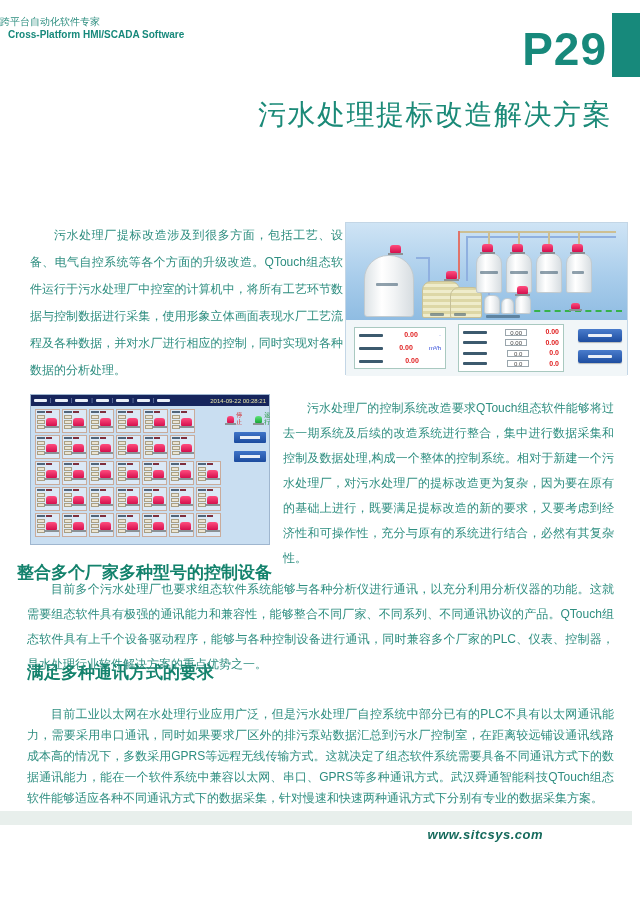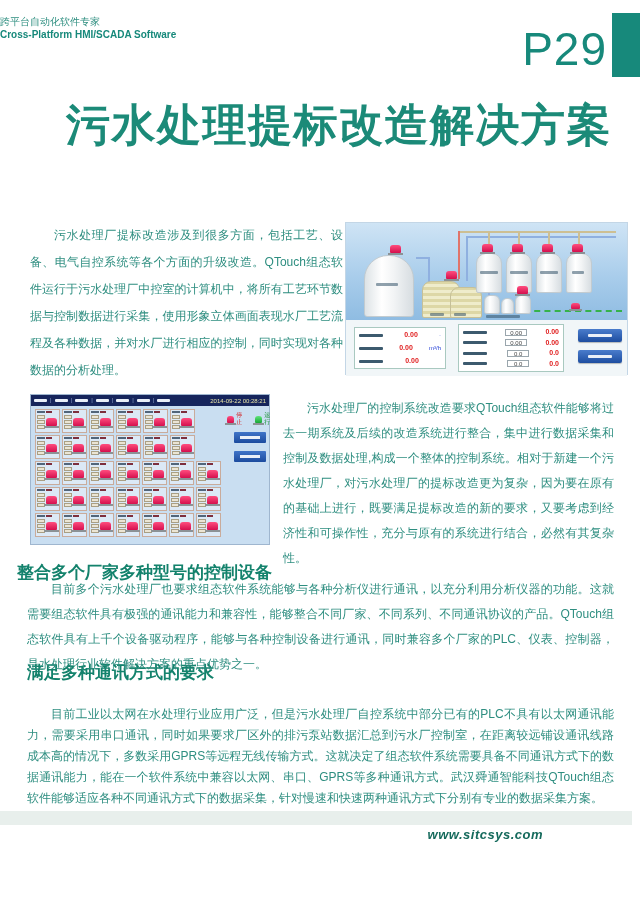--- a/index.html
+++ b/index.html
@@ -2,25 +2,25 @@
 <html><head>
 <meta charset="utf-8">
 <style>
   html,body{margin:0;padding:0;background:#ffffff;}
   .page{position:relative;width:640px;height:901px;background:#ffffff;overflow:hidden;
         font-family:"Liberation Sans","DejaVu Sans",sans-serif;}
   .abs{position:absolute;}
 
   
   .taglines{top:15px;left:0;right:36px;color:#2f8f80;font-size:10px;line-height:13px;}
-  .taglines .en{font-weight:bold;color:#17897b;}
-  .page-no{top:26px;right:33px;font-size:46px;font-weight:400;color:#17897b;line-height:1;letter-spacing:1px;}
+  .taglines .en{font-weight:bold;color:#17897b;padding-left:8px;}
+  .page-no{top:26px;right:33px;font-size:46px;font-weight:700;color:#17897b;line-height:1;letter-spacing:1px;}
   .teal-block{top:13px;right:0;width:28px;height:64px;background:#17897b;}
 
-  .doc-title{top:96px;right:28px;font-size:44px;font-weight:bold;color:#1b8a78;letter-spacing:1.5px;white-space:nowrap;}
+  .doc-title{top:96px;right:28px;font-size:28px;font-weight:normal;color:#1b8a78;letter-spacing:1.5px;white-space:nowrap;}
   .doc-subtitle{top:135px;left:108px;font-size:42px;color:#b9d3da;letter-spacing:1px;white-space:nowrap;}
 
   .body-par{color:#2e8e80;font-size:12px;text-align:justify;text-indent:2em;}
   .par1{top:222px;left:30px;width:313px;line-height:27px;}
   .par2{top:396px;left:283px;width:331px;line-height:25px;}
   .sec-head{font-size:17px;font-weight:bold;color:#13826c;white-space:nowrap;}
   .h1{top:552px;left:17px;margin-top:9px;}
   .par3{top:577px;left:27px;width:587px;line-height:25px;}
   .h2{top:661px;left:27px;}
   .par4{top:704px;left:27px;width:587px;line-height:21px;}

